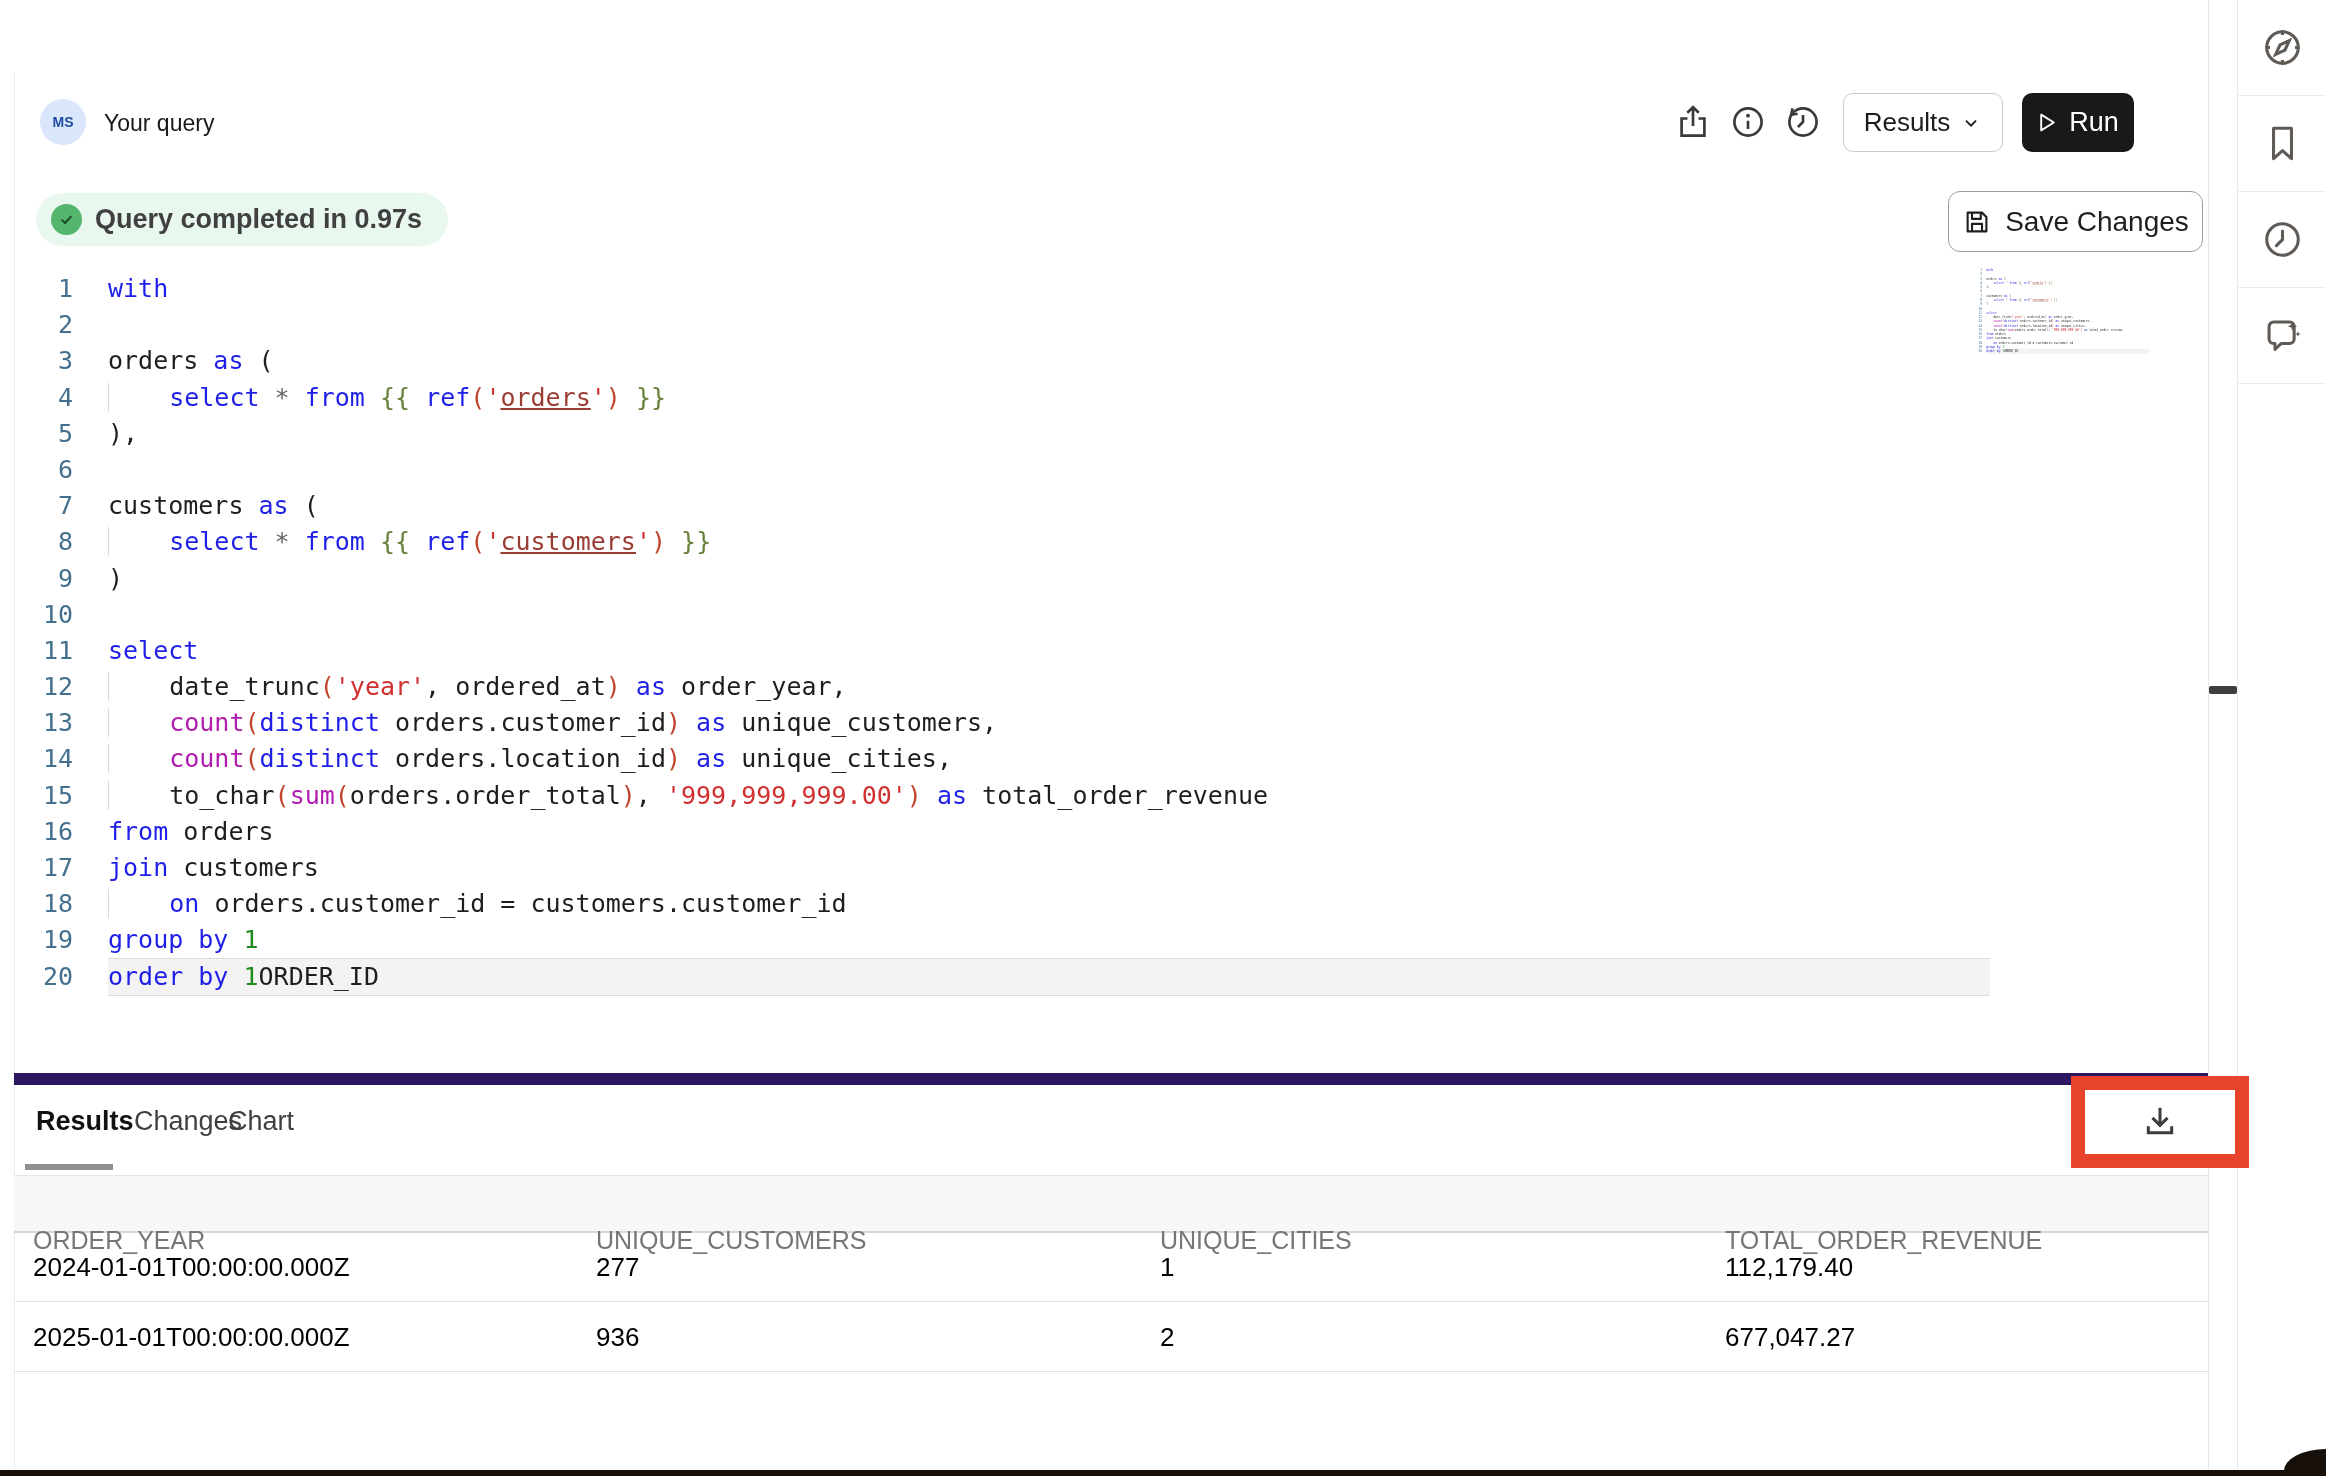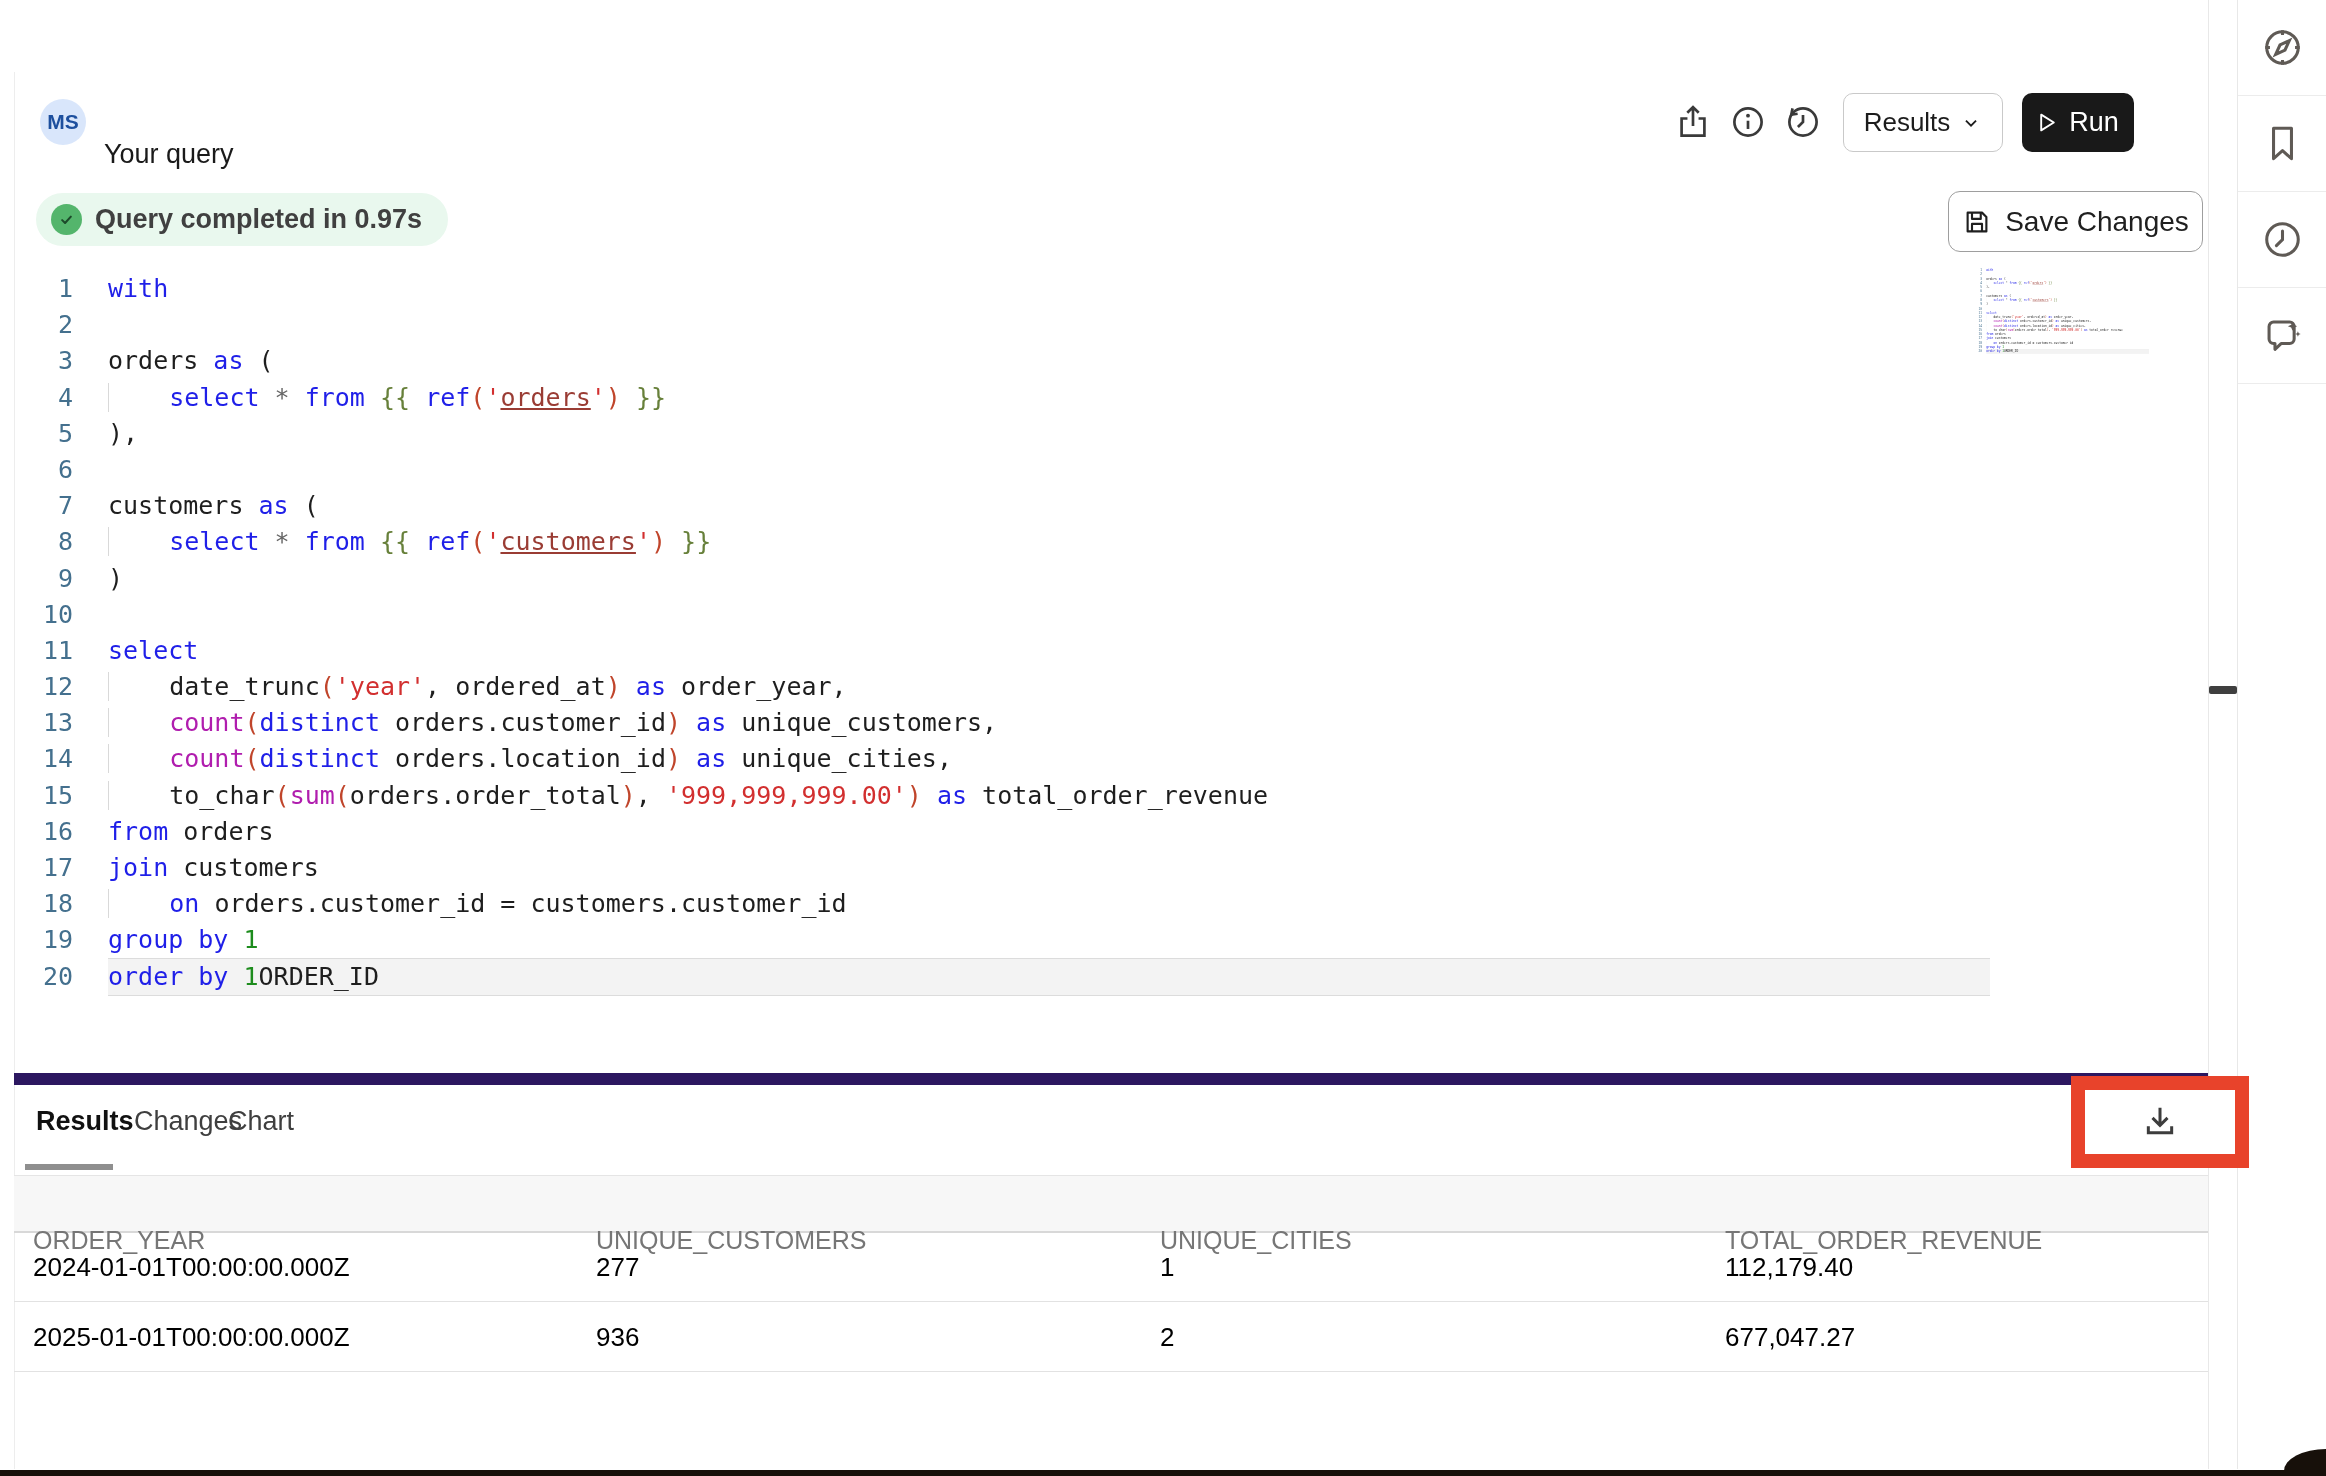--- a/index.html
+++ b/index.html
@@ -8,22 +8,22 @@
   .abs{position:absolute;}
 
   
   #tabbar{left:0;top:0;width:2208px;height:72px;border-bottom:1px solid #e9e9e9;display:flex;align-items:stretch;padding-left:14px;box-sizing:border-box;}
   .tab{display:flex;align-items:center;justify-content:center;gap:14px;padding:0 24px;border-right:1px solid #e9e9e9;cursor:pointer;}
   .tab .tlabel{font-size:24px;color:#2d2d2d;}
   .tab.active .tlabel{color:#5a50e6;}
   .tclose{width:18px;height:18px;color:#555;display:inline-flex;}
   .newtab{display:flex;align-items:center;justify-content:center;width:64px;color:#3d3d3d;cursor:pointer;}
   #avatar{left:40px;top:99px;width:46px;height:46px;border-radius:50%;background:#d9e6fb;color:#1d4f9e;
-          font-weight:bold;font-size:21px;display:flex;align-items:center;justify-content:center;}
-  #qtitle{left:104px;top:110px;font-size:27px;color:#1a1a1a;margin-top:29px;}
+          font-weight:bold;font-size:14px;display:flex;align-items:center;justify-content:center;}
+  #qtitle{left:104px;top:110px;font-size:23px;color:#1a1a1a;}
   .hicon{width:38px;height:38px;color:#3a3a3a;top:103px;cursor:pointer;}
   #develop-btn{left:1843px;top:93px;width:160px;height:59px;border:1.5px solid #c9c9c9;border-radius:10px;
                display:flex;align-items:center;justify-content:center;gap:10px;font-size:26px;color:#1c1c1c;box-sizing:border-box;cursor:pointer;background:#fff;}
   #run-btn{left:2022px;top:93px;width:112px;height:59px;background:#191919;border-radius:10px;color:#fff;
            display:flex;align-items:center;justify-content:center;gap:11px;font-size:27px;cursor:pointer;}
 
   
   #status-badge{left:36px;top:193px;height:53px;border-radius:27px;background:#e9f8ee;display:inline-flex;
                 align-items:center;gap:13px;padding:0 26px 0 15px;}
   #status-badge .txt{color:#404040;font-size:27px;font-weight:600;}

